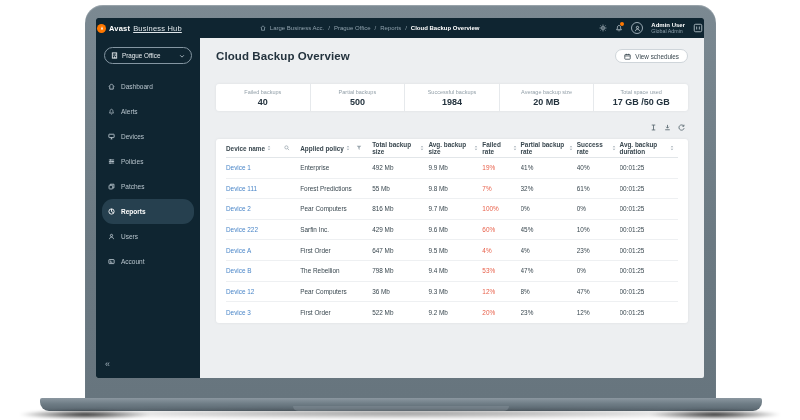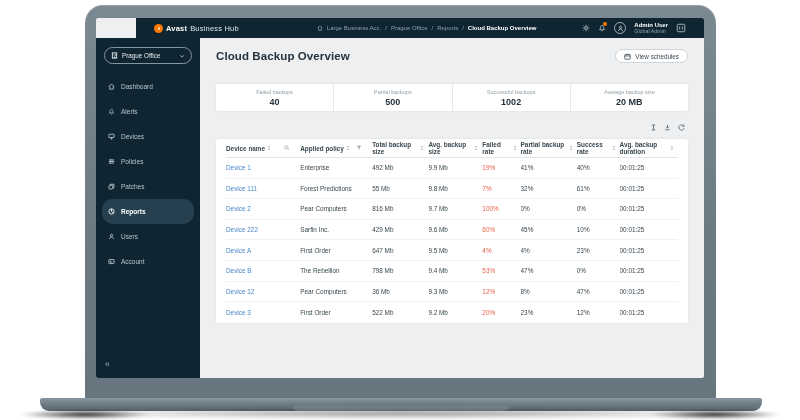--- a/index.html
+++ b/index.html
@@ -23,25 +23,25 @@
             background:radial-gradient(ellipse at center, rgba(0,0,0,.85), rgba(0,0,0,0) 72%);
             filter:blur(1.5px); }
   .shadow-foot.l { left:20px; } .shadow-foot.r { left:650px; }
 
   
   .ui { position:absolute; left:11px; top:13px; width:608px; height:360px;
         background:#edeff1; overflow:hidden; border-radius:2px; display:flex; flex-direction:column; }
 
   
   .topbar { height:20px; flex:0 0 20px; background:#0f2531; display:flex; align-items:center;
-            padding:0 18px; color:#fff;margin-left:40px; }
+            padding:0 1px; color:#fff; }
   .brand { display:flex; align-items:center; gap:3px; font-size:7.5px; letter-spacing:.2px; }
   .avast-dot { width:9px; height:9px; border-radius:50%; background:#ff7800; position:relative; flex:0 0 9px; }
   .avast-dot svg { position:absolute; left:1.5px; top:1.5px; }
-  .brand b { font-weight:bold; } .brand span { color:#dfe6ea; }
+  .brand b { font-weight:bold; } .brand span { color:#dfe6ea;text-decoration:underline; }
   .breadcrumb { margin-left:78px; display:flex; align-items:center; gap:4px; font-size:6px; color:#8ea0ac; }
   .breadcrumb .crumb-active { color:#fff; font-weight:bold; }
   .topbar-right { margin-left:auto; display:flex; align-items:center; gap:8px; }
   .icon-btn { position:relative; display:flex; align-items:center; color:#c2cdd4; }
   .badge { position:absolute; right:-1px; top:-2px; width:4px; height:4px; border-radius:50%; background:#ff7800; }
   .avatar { width:12px; height:12px; border-radius:50%; border:1px solid #98a8b2; display:flex;
             align-items:center; justify-content:center; color:#c2cdd4; }
   .user-meta { line-height:1.15; }
   .user-meta .name { font-size:6px; font-weight:bold; color:#fff; }
   .user-meta .role { font-size:5.3px; color:#8ea0ac; }
@@ -246,25 +246,29 @@
             <div class="stat">
               <span class="label">Failed backups</span>
               <span class="value">40</span>
             </div>
             <div class="stat">
               <span class="label">Partial backups</span>
               <span class="value">500</span>
             </div>
             <div class="stat">
               <span class="label">Successful backups</span>
-              <span class="value">1002</span>
+              <span class="value">1984</span>
             </div>
             <div class="stat">
               <span class="label">Average backup size</span>
               <span class="value">20 MB</span>
+            </div>
+            <div class="stat">
+              <span class="label">Total space used</span>
+              <span class="value">17 GB /50 GB</span>
             </div>
           </section>
 
           <div class="table-actions">
             <span><svg width="7" height="7" viewBox="0 0 8 8" fill="none" stroke="currentColor" stroke-width="1">
                   <path d="M2 1.2h4M2 6.8h4M4 1.2v5.6"></path>
                 </svg></span>
             <span><svg width="7" height="7" viewBox="0 0 8 8" fill="none" stroke="currentColor" stroke-width="1">
                   <path d="M4 1v3.6M2.5 3.2 4 4.8l1.5-1.6M1.4 6.6h5.2"></path>
                 </svg></span>

